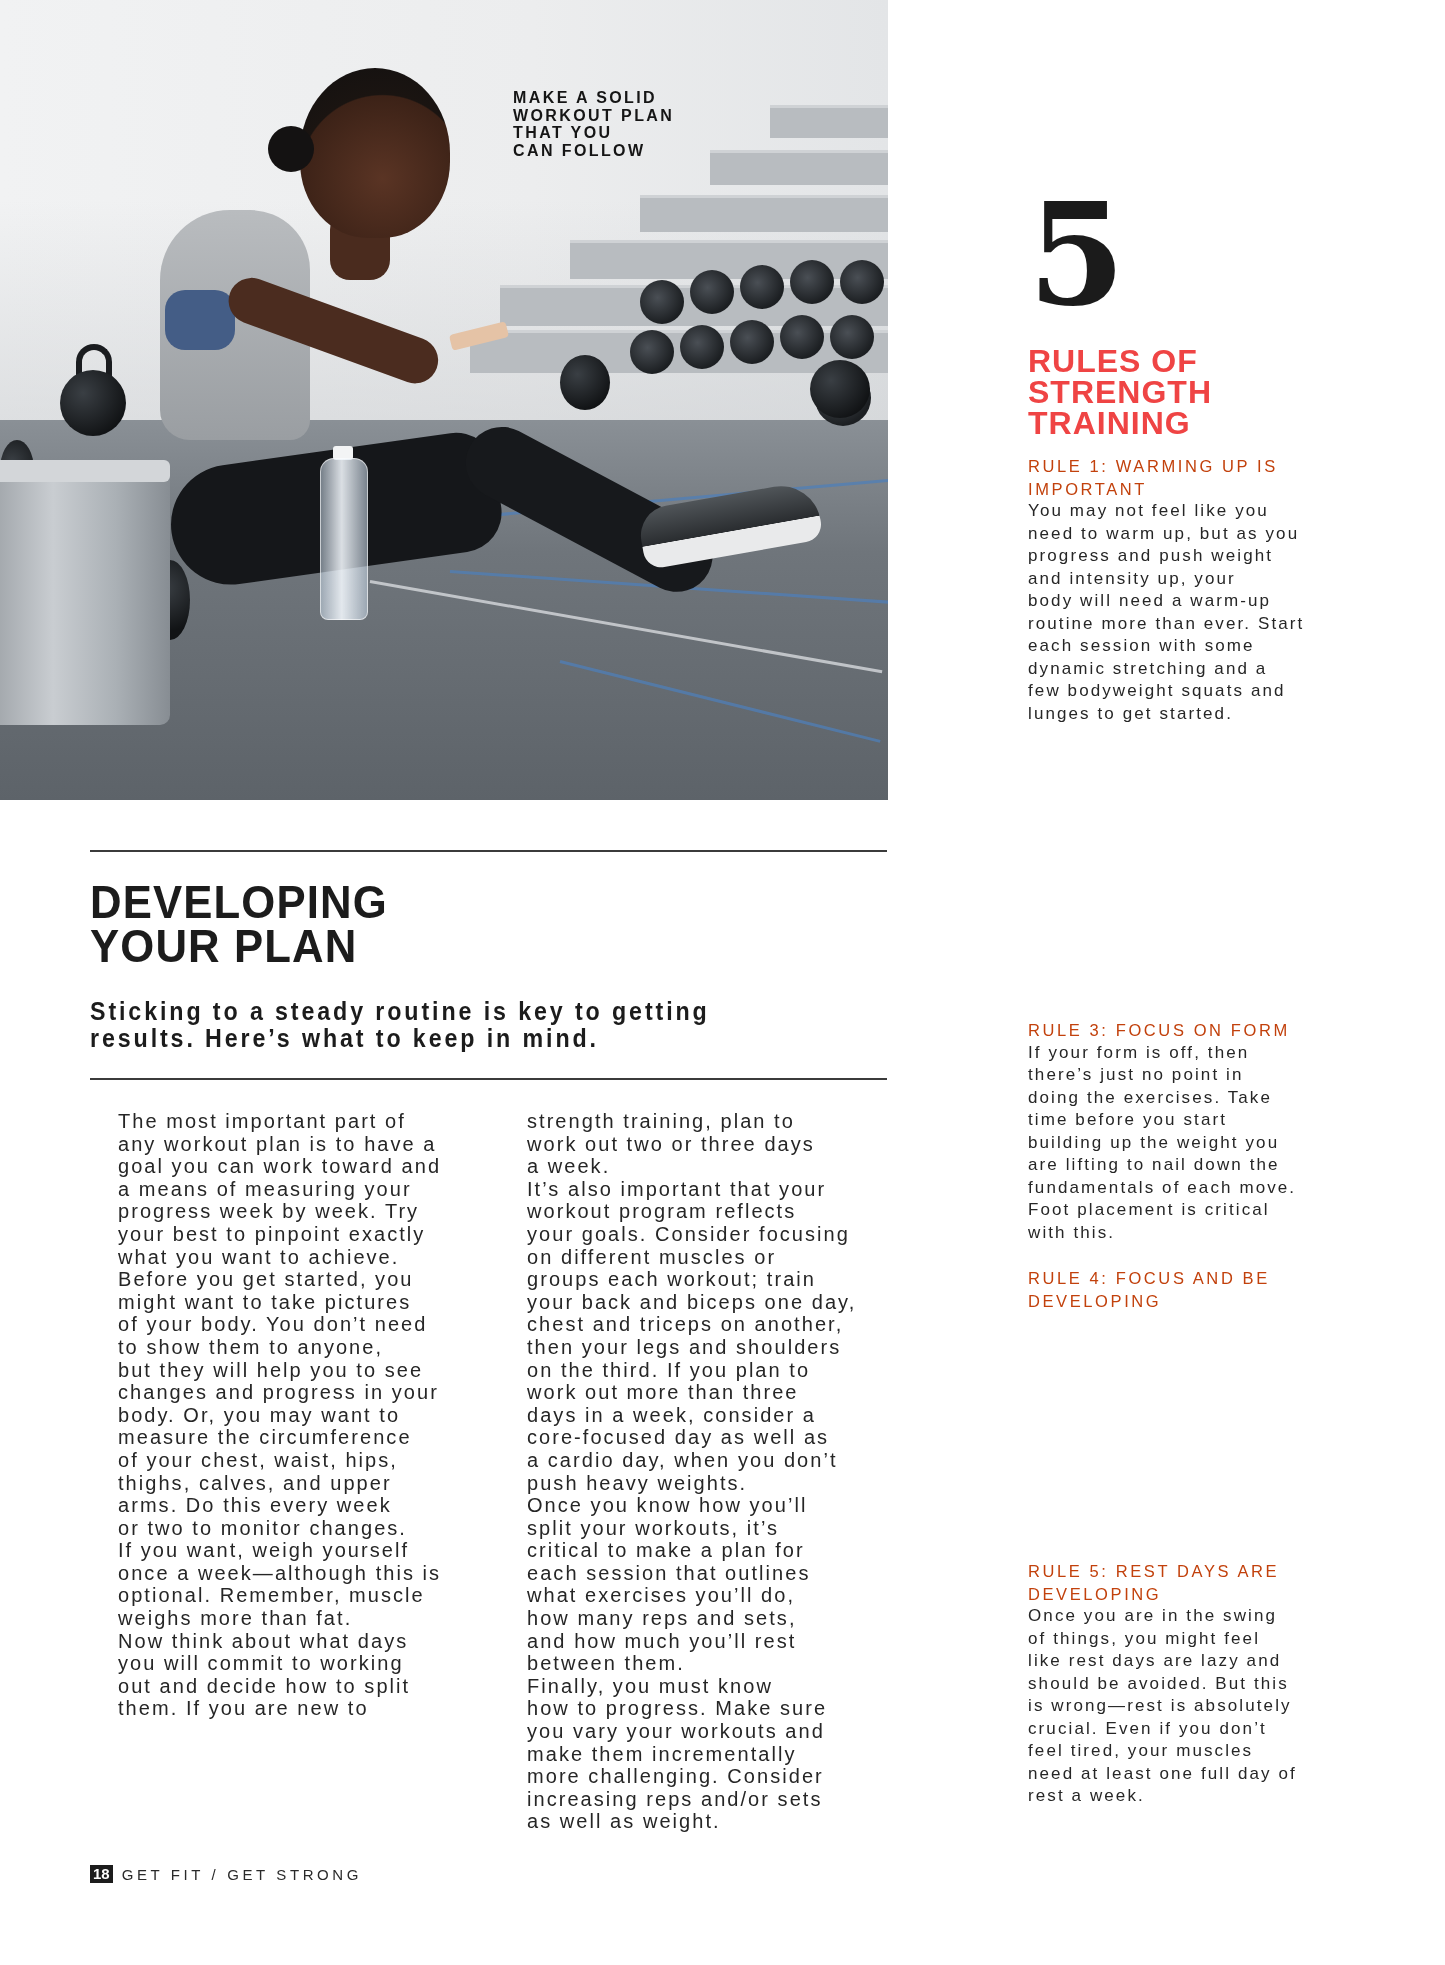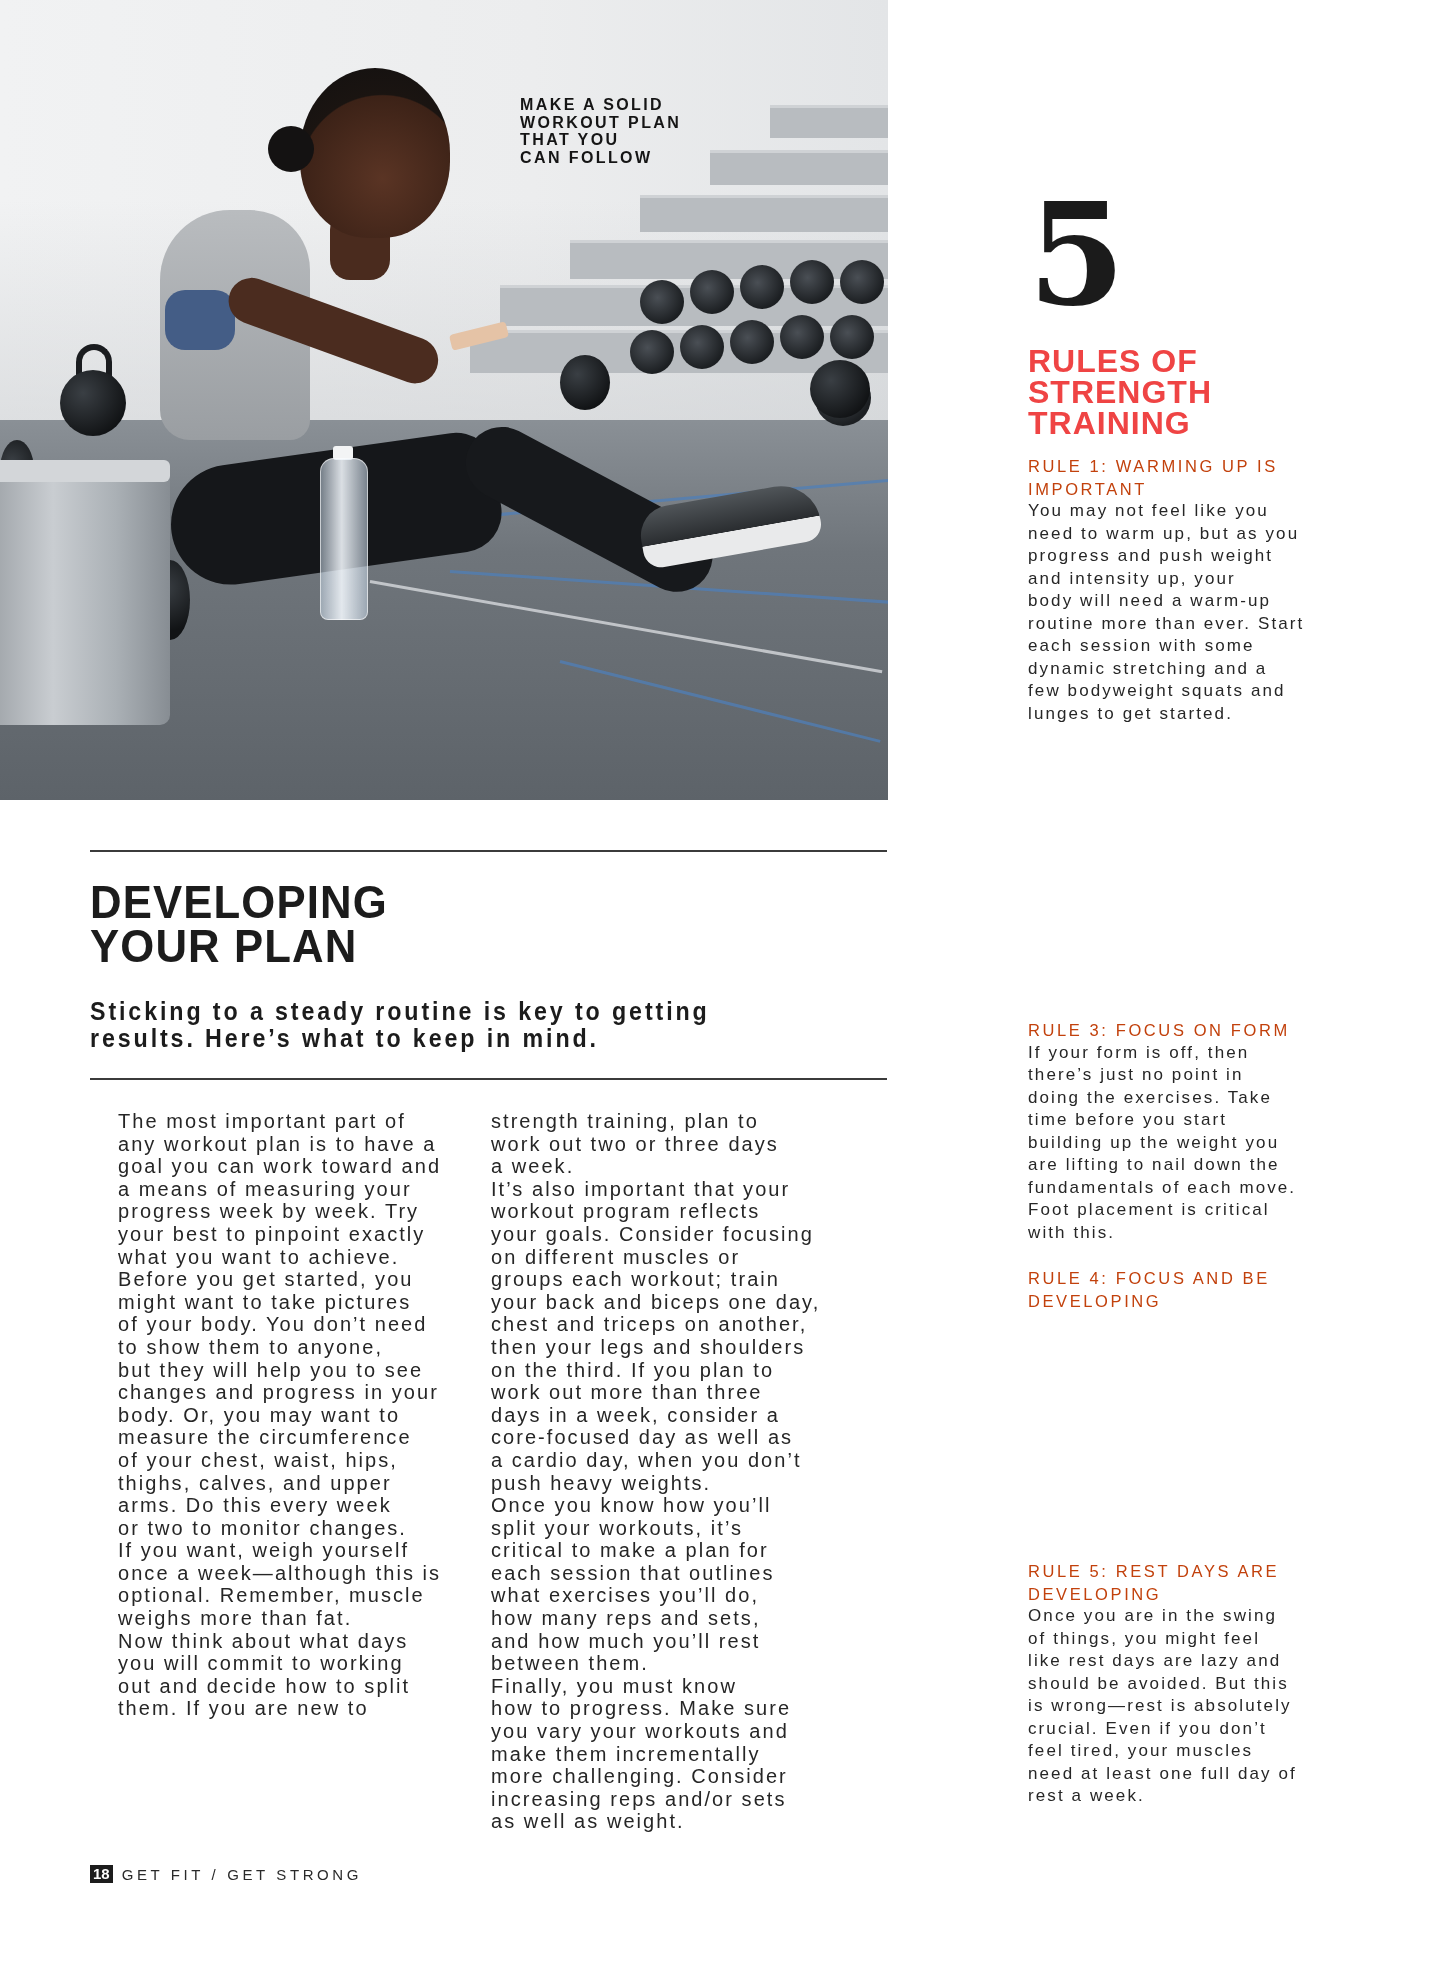--- a/index.html
+++ b/index.html
@@ -29,30 +29,30 @@
   .hero .bra { position: absolute; left: 165px; top: 290px; width: 70px; height: 60px; border-radius: 20px; background: #445d86; }
   .hero .arm { position: absolute; left: 230px; top: 270px; width: 220px; height: 46px; border-radius: 24px; background: #4b2c1f; transform: rotate(20deg); transform-origin: left center; }
   .hero .head { position: absolute; left: 300px; top: 68px; width: 150px; height: 170px; border-radius: 50% 50% 45% 45%; background: radial-gradient(circle at 55% 65%, #5a3424 0%, #3c2217 60%, #1a1411 61%, #121010 100%); }
   .hero .bun { position: absolute; left: 268px; top: 126px; width: 46px; height: 46px; border-radius: 50%; background: #141212; }
   .hero .neck { position: absolute; left: 330px; top: 210px; width: 60px; height: 70px; background: #4a2b1e; border-radius: 20px; }
   .hero .phone { position: absolute; left: 450px; top: 328px; width: 58px; height: 16px; background: #e5c3a6; border-radius: 4px; transform: rotate(-14deg); }
   .hero .shoe { position: absolute; left: 640px; top: 495px; width: 180px; height: 60px; border-radius: 30px 40px 18px 18px; background: linear-gradient(180deg, #505559 0%, #2a2d30 60%, #e9eaeb 61%, #e9eaeb 100%); transform: rotate(-10deg); }
   .hero .bottle { position: absolute; left: 320px; top: 458px; width: 46px; height: 160px; border-radius: 14px 14px 8px 8px; background: linear-gradient(90deg, rgba(200,215,230,.55) 0%, rgba(240,245,250,.9) 45%, rgba(190,205,220,.6) 100%); border: 1px solid rgba(255,255,255,.6); }
   .hero .bottle-cap { position: absolute; left: 333px; top: 446px; width: 20px; height: 14px; border-radius: 3px; background: #f3f4f5; }
 
-  .hero-caption { position: absolute; left: 512px; top: 88px; margin: 8px; font-family: "Liberation Sans", sans-serif; font-weight: 700; font-size: 16px; line-height: 17.5px; letter-spacing: 2.4px; color: #151515; white-space: pre-line; }
+  .hero-caption { position: absolute; left: 512px; top: 88px; margin: 1px; font-family: "Liberation Sans", sans-serif; font-weight: 700; font-size: 16px; line-height: 17.5px; letter-spacing: 2.4px; color: #151515; white-space: pre-line; }
 
   
   .rule-line { position: absolute; left: 90px; width: 797px; height: 2px; background: #3b3b3b; }
   .title { position: absolute; left: 90px; top: 880px; margin: 0; font-family: "Liberation Sans", sans-serif; font-weight: 700; font-size: 47px; line-height: 44px; letter-spacing: 1.2px; color: #1c1c1c; white-space: pre-line; transform: scaleX(0.93); transform-origin: left top; }
   .dek { position: absolute; left: 90px; top: 998px; width: 800px; margin: 0; font-family: "Liberation Sans", sans-serif; font-weight: 700; font-size: 25px; line-height: 27px; letter-spacing: 3.1px; color: #1c1c1c; white-space: pre-line; transform: scaleX(0.93); transform-origin: left top; }
 
   .col { position: absolute; top: 1110px; width: 400px; font-family: "Liberation Sans", sans-serif; font-size: 20px; line-height: 22.6px; letter-spacing: 2.05px; color: #262626; white-space: pre-line; margin: 0; }
   .col-1 { left: 90px; margin-left: 28px; }
-  .col-2 { left: 491px; }
+  .col-2 { left: 527px; }
 
   
   .big-five { position: absolute; left: 1028px; top: 185px; margin: 0; font-family: "DejaVu Serif", "Liberation Serif", serif; font-weight: 700; font-size: 140px; line-height: 140px; color: #1b1b1b; }
   .side-title { position: absolute; left: 1028px; top: 346px; margin: 0; font-family: "Liberation Sans", sans-serif; font-weight: 700; font-size: 32px; line-height: 31px; letter-spacing: 1px; color: #ef4444; white-space: pre-line; }
   .rule-block { position: absolute; left: 1028px; width: 340px; margin: 0; }
   .rule-head { margin: 0; font-family: "Liberation Sans", sans-serif; font-weight: 400; font-size: 16.5px; line-height: 22.5px; letter-spacing: 2.6px; color: #c2410c; white-space: pre-line; }
   .rule-body { margin: 0; font-family: "Liberation Sans", sans-serif; font-size: 17px; line-height: 22.5px; letter-spacing: 2.1px; color: #262626; white-space: pre-line; }
 
   
   .footer { position: absolute; left: 90px; top: 1865px; display: flex; align-items: center; gap: 9px; }

